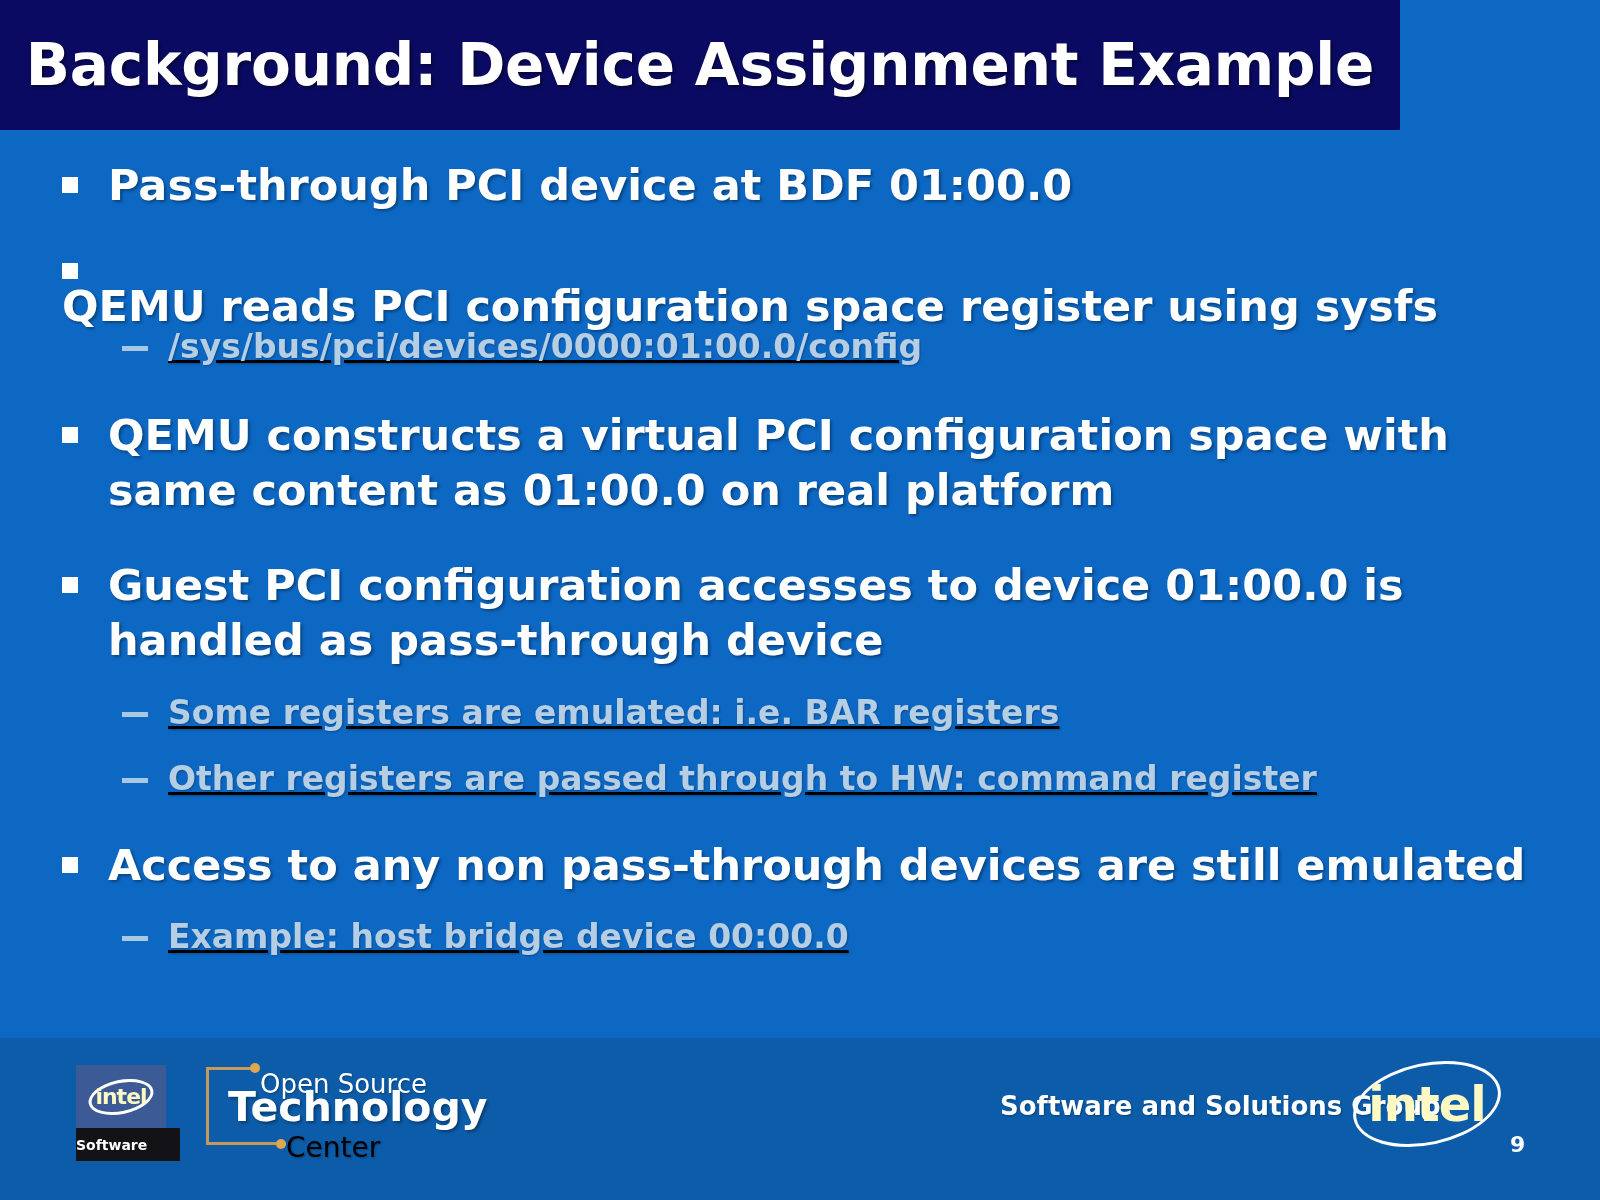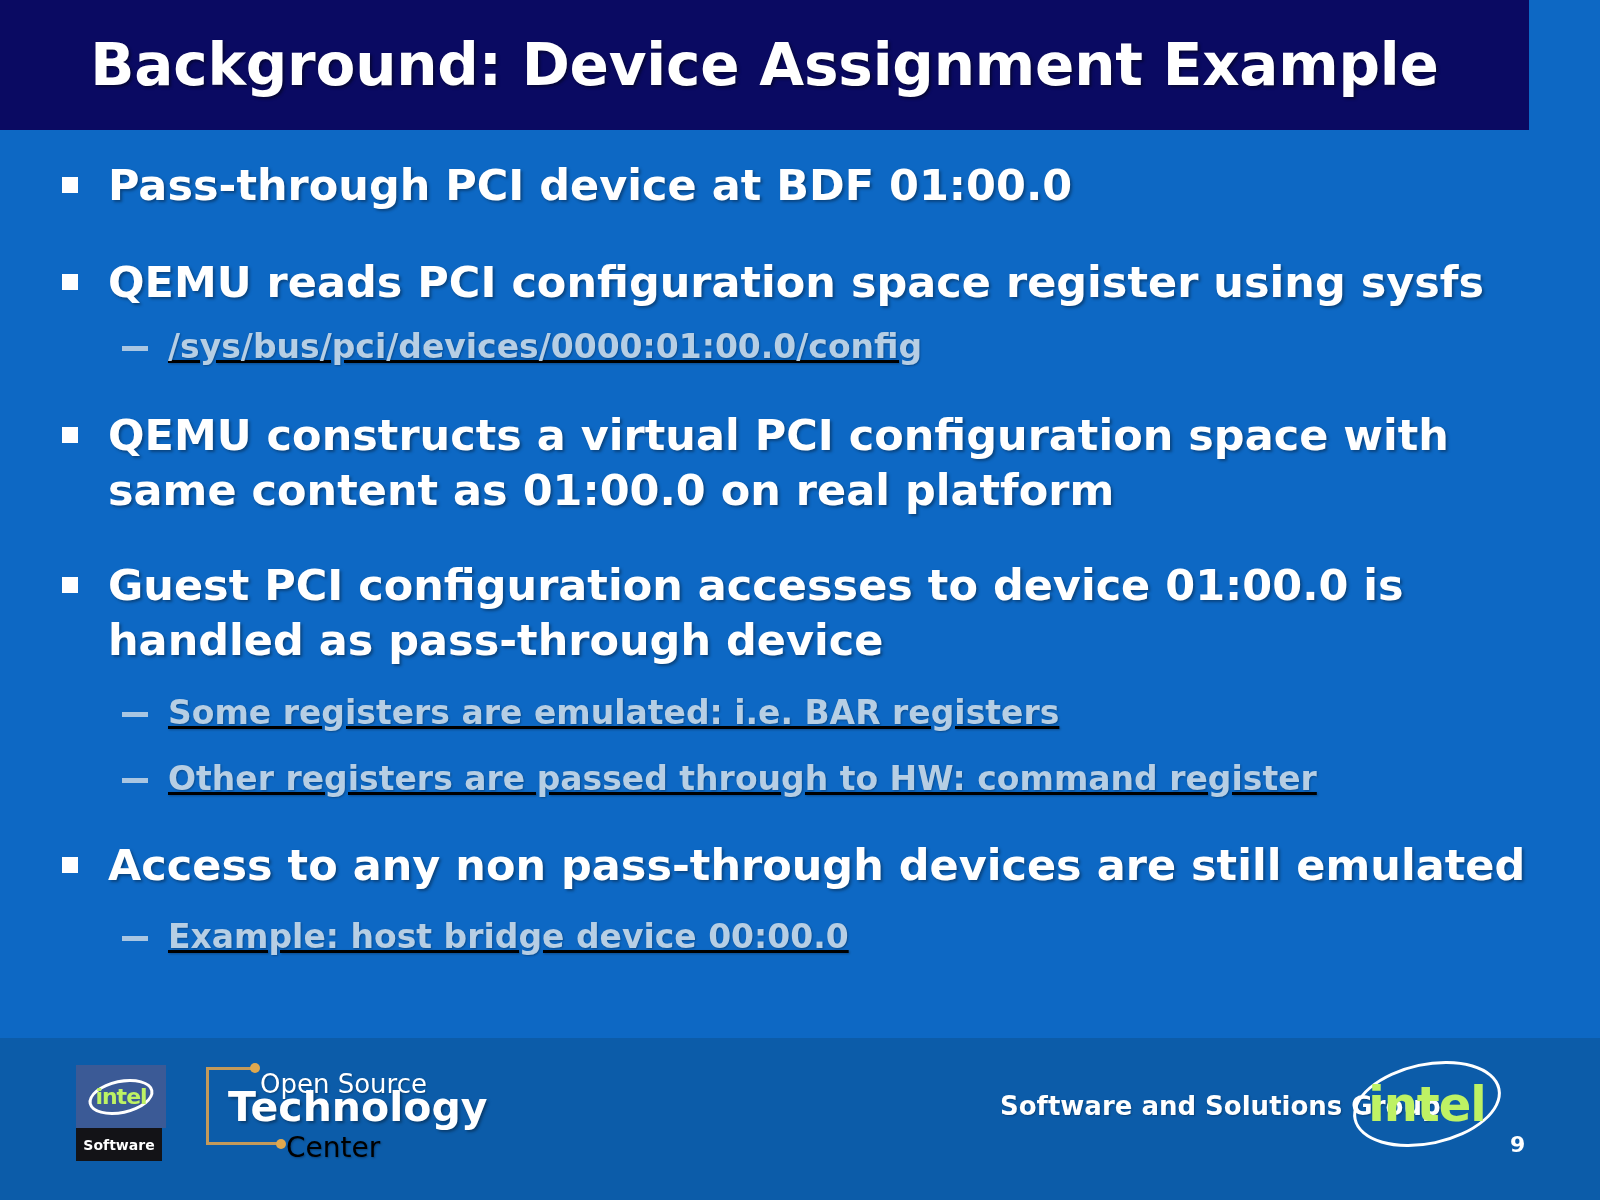--- a/index.html
+++ b/index.html
@@ -12,21 +12,21 @@
     height: 1200px;
     overflow: hidden;
     font-family: "Liberation Sans", sans-serif;
     position: relative;
   }
 
   
   #title-bar {
     position: absolute;
     left: 0; top: 0;
-    width: 1529px;
+    width: 1400px;
     height: 130px;
     background: #0a0a62;
     display: flex;
     align-items: center;
     justify-content: center;
   }
   #slide-title {
     color: #ffffff;
     font-size: 58px;
     font-weight: bold;
@@ -102,23 +102,23 @@
     position: absolute;
     left: 76px; top: 1065px;
     width: 90px; height: 96px;
   }
   #isb-top {
     width: 90px; height: 63px;
     background: #3b5a96;
     display: flex; align-items: center; justify-content: center;
   }
   #isb-bottom {
-    width: 86px; height: 33px;
+    width: 104px; height: 33px;
     background: #131317;
-    display: flex; align-items: center; justify-content: center;
+    display: flex; align-items: center; justify-content: flex-start;
   }
   #isb-bottom span {
     color: #ffffff;
     font-size: 14px;
     font-weight: bold;
     font-family: "DejaVu Sans", sans-serif;
   }
 
   
   .intel-mark {
@@ -132,21 +132,21 @@
     border: 3px solid #ffffff;
     border-radius: 50%;
     transform: rotate(-12deg);
     box-sizing: border-box;
   }
   .intel-mark .word {
     position: absolute;
     left: 0; top: 0;
     width: 100%; height: 100%;
     display: flex; align-items: center; justify-content: center;
-    color: #bef264;
+    color: #fef9c3;
     font-weight: bold;
     font-family: "DejaVu Sans", sans-serif;
     letter-spacing: -1px;
   }
 
   
   #ostc-logo {
     position: absolute;
     left: 198px; top: 1053px;
     width: 230px; height: 112px;
@@ -238,21 +238,21 @@
   <div id="slide-title">Background: Device Assignment Example</div>
 </div>
 
 <div id="slide-body">
 
   <div class="bullet-row lvl1" style="top:28px;">
     <span class="marker"></span>
     <span class="btext">Pass-through PCI device at BDF 01:00.0</span>
   </div>
 
-  <div class="bullet-row lvl1" style="top:125px;">
+  <div class="bullet-row lvl1" style="top:114px;flex-direction:column;">
     <span class="marker"></span>
     <span class="btext">QEMU reads PCI configuration space register using sysfs</span>
   </div>
 
   <div class="bullet-row lvl2" style="top:196px;">
     <span class="marker"></span>
     <span class="btext">/sys/bus/pci/devices/0000:01:00.0/config</span>
   </div>
 
   <div class="bullet-row lvl1" style="top:278px;">

